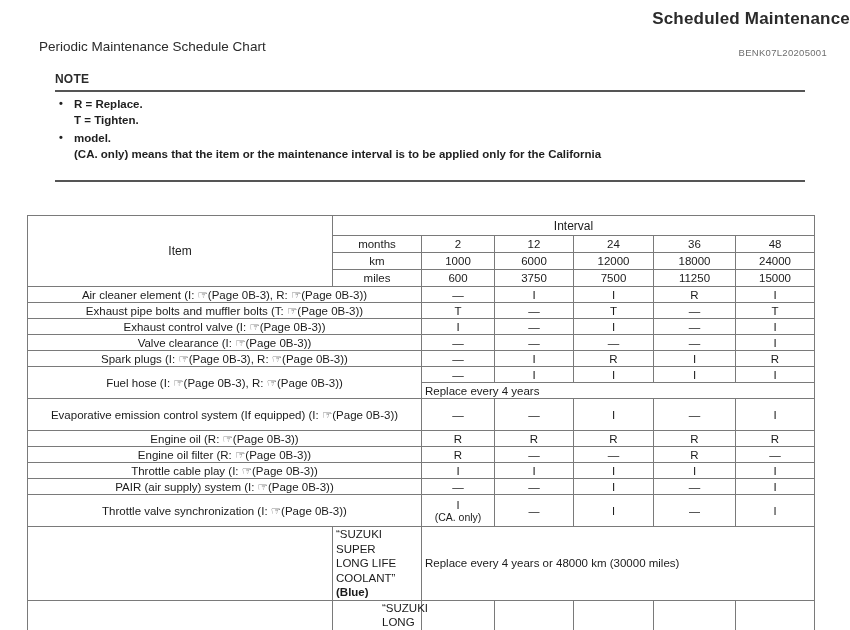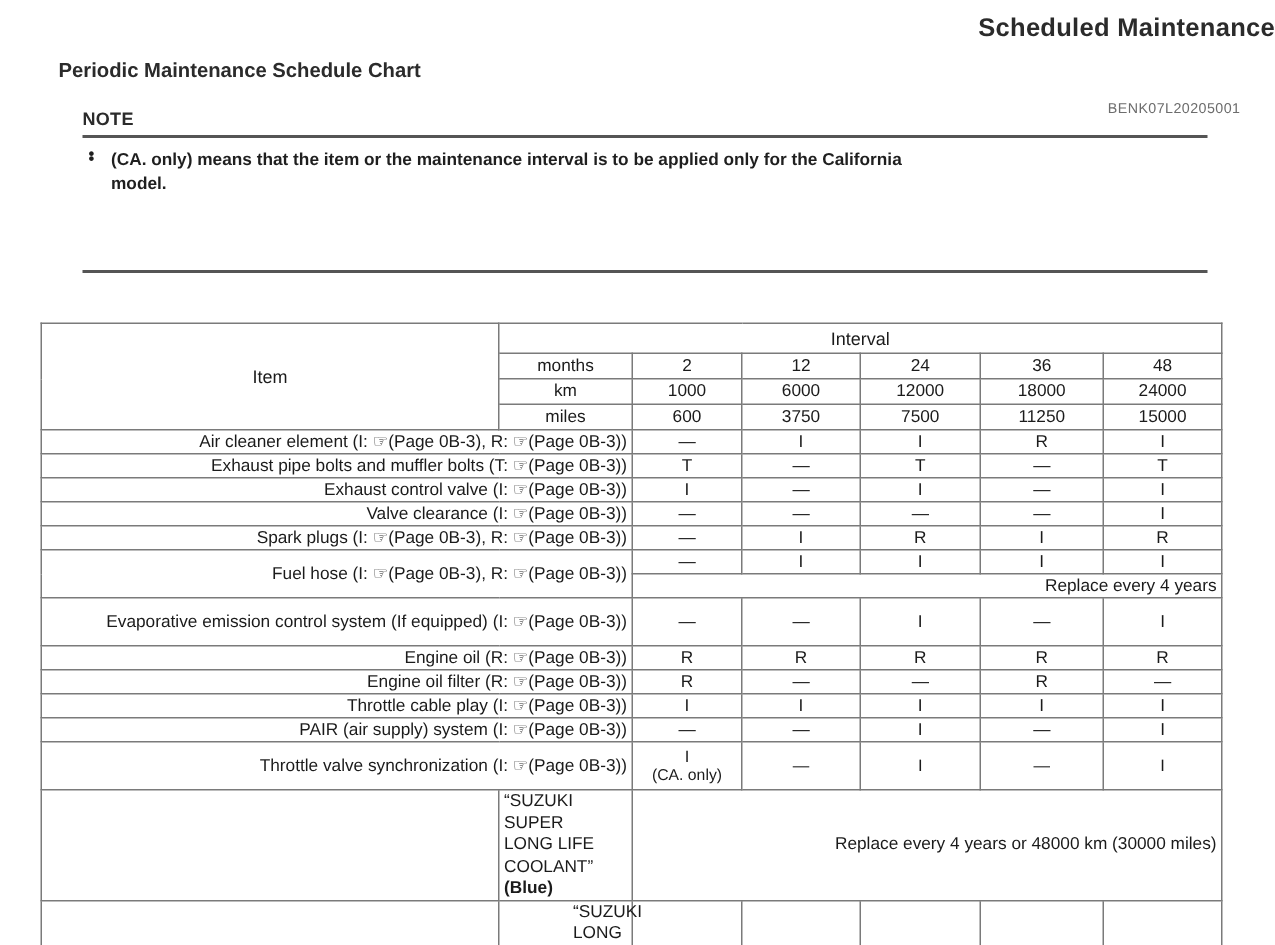--- a/index.html
+++ b/index.html
@@ -31,28 +31,28 @@
   .section-row {
     position: relative;
     height: 38px;
     margin-top: 10px;
   }
   .section-title {
     position: absolute;
     left: 27px;
     top: 0px;
     font-size: 13.5px;
-    font-weight: bold;
+    font-weight: normal;
     color: #2b2b2b;
     padding-left: 12px;
   }
   .ref-code {
     position: absolute;
     right: 23px;
-    top: 28px;
+    top: 8px;
     font-size: 9.5px;
     color: #6d6d6d;
     letter-spacing: 0.3px;
     font-family: "Liberation Sans", sans-serif;
   }
 
   
   .note-block {
     position: relative;
     margin: 0 0 0 0;
@@ -143,31 +143,31 @@
     text-align: center;
     font-weight: bold;
     height: 16px;
   }
   td.hdr-val {
     text-align: center;
     font-weight: bold;
     height: 16px;
   }
   td.item-cell {
-    text-align: right;
+    text-align: center;
     height: 15px;
     line-height: 14px;
     padding-left: 4px;
   }
   td.val {
     text-align: center;
     height: 15px;
   }
   td.span-note {
-    text-align: right;
+    text-align: left;
     height: 15px;
   }
   td.tall2 { height: 31px; margin-top: 16px; }
   td.ca-cell {
     text-align: center;
     line-height: 12px;
     height: 29px;
     font-size: 11px;
   }
   .ca-sub { display: block; font-size: 10.5px; }
@@ -188,25 +188,27 @@
   <div class="section-title">Periodic Maintenance Schedule Chart</div>
   <div class="ref-code">BENK07L20205001</div>
 </div>
 
 <div class="note-block" style="position:absolute; left:0; top:72px; width:850px; height:120px;padding-left:43px;">
   <div class="note-label">NOTE</div>
   <div class="note-rule top"></div>
   <div class="note-list" id="note-list">
       <div class="note-item">
         <span class="bullet">•</span>
+        <span class="note-line">R = Replace.</span>
+        <span class="note-line">T = Tighten.</span>
       </div>
       <div class="note-item">
         <span class="bullet">•</span>
+        <span class="note-line">model.</span>
         <span class="note-line">(CA. only) means that the item or the maintenance interval is to be applied only for the California</span>
-        <span class="note-line">model.</span>
       </div>
     </div>
   <div class="note-rule bottom"></div>
 </div>
 
 <div class="schedule-table-wrap">
   <table class="schedule">
     <colgroup>
       <col class="c-item">
         <col class="c-units">

